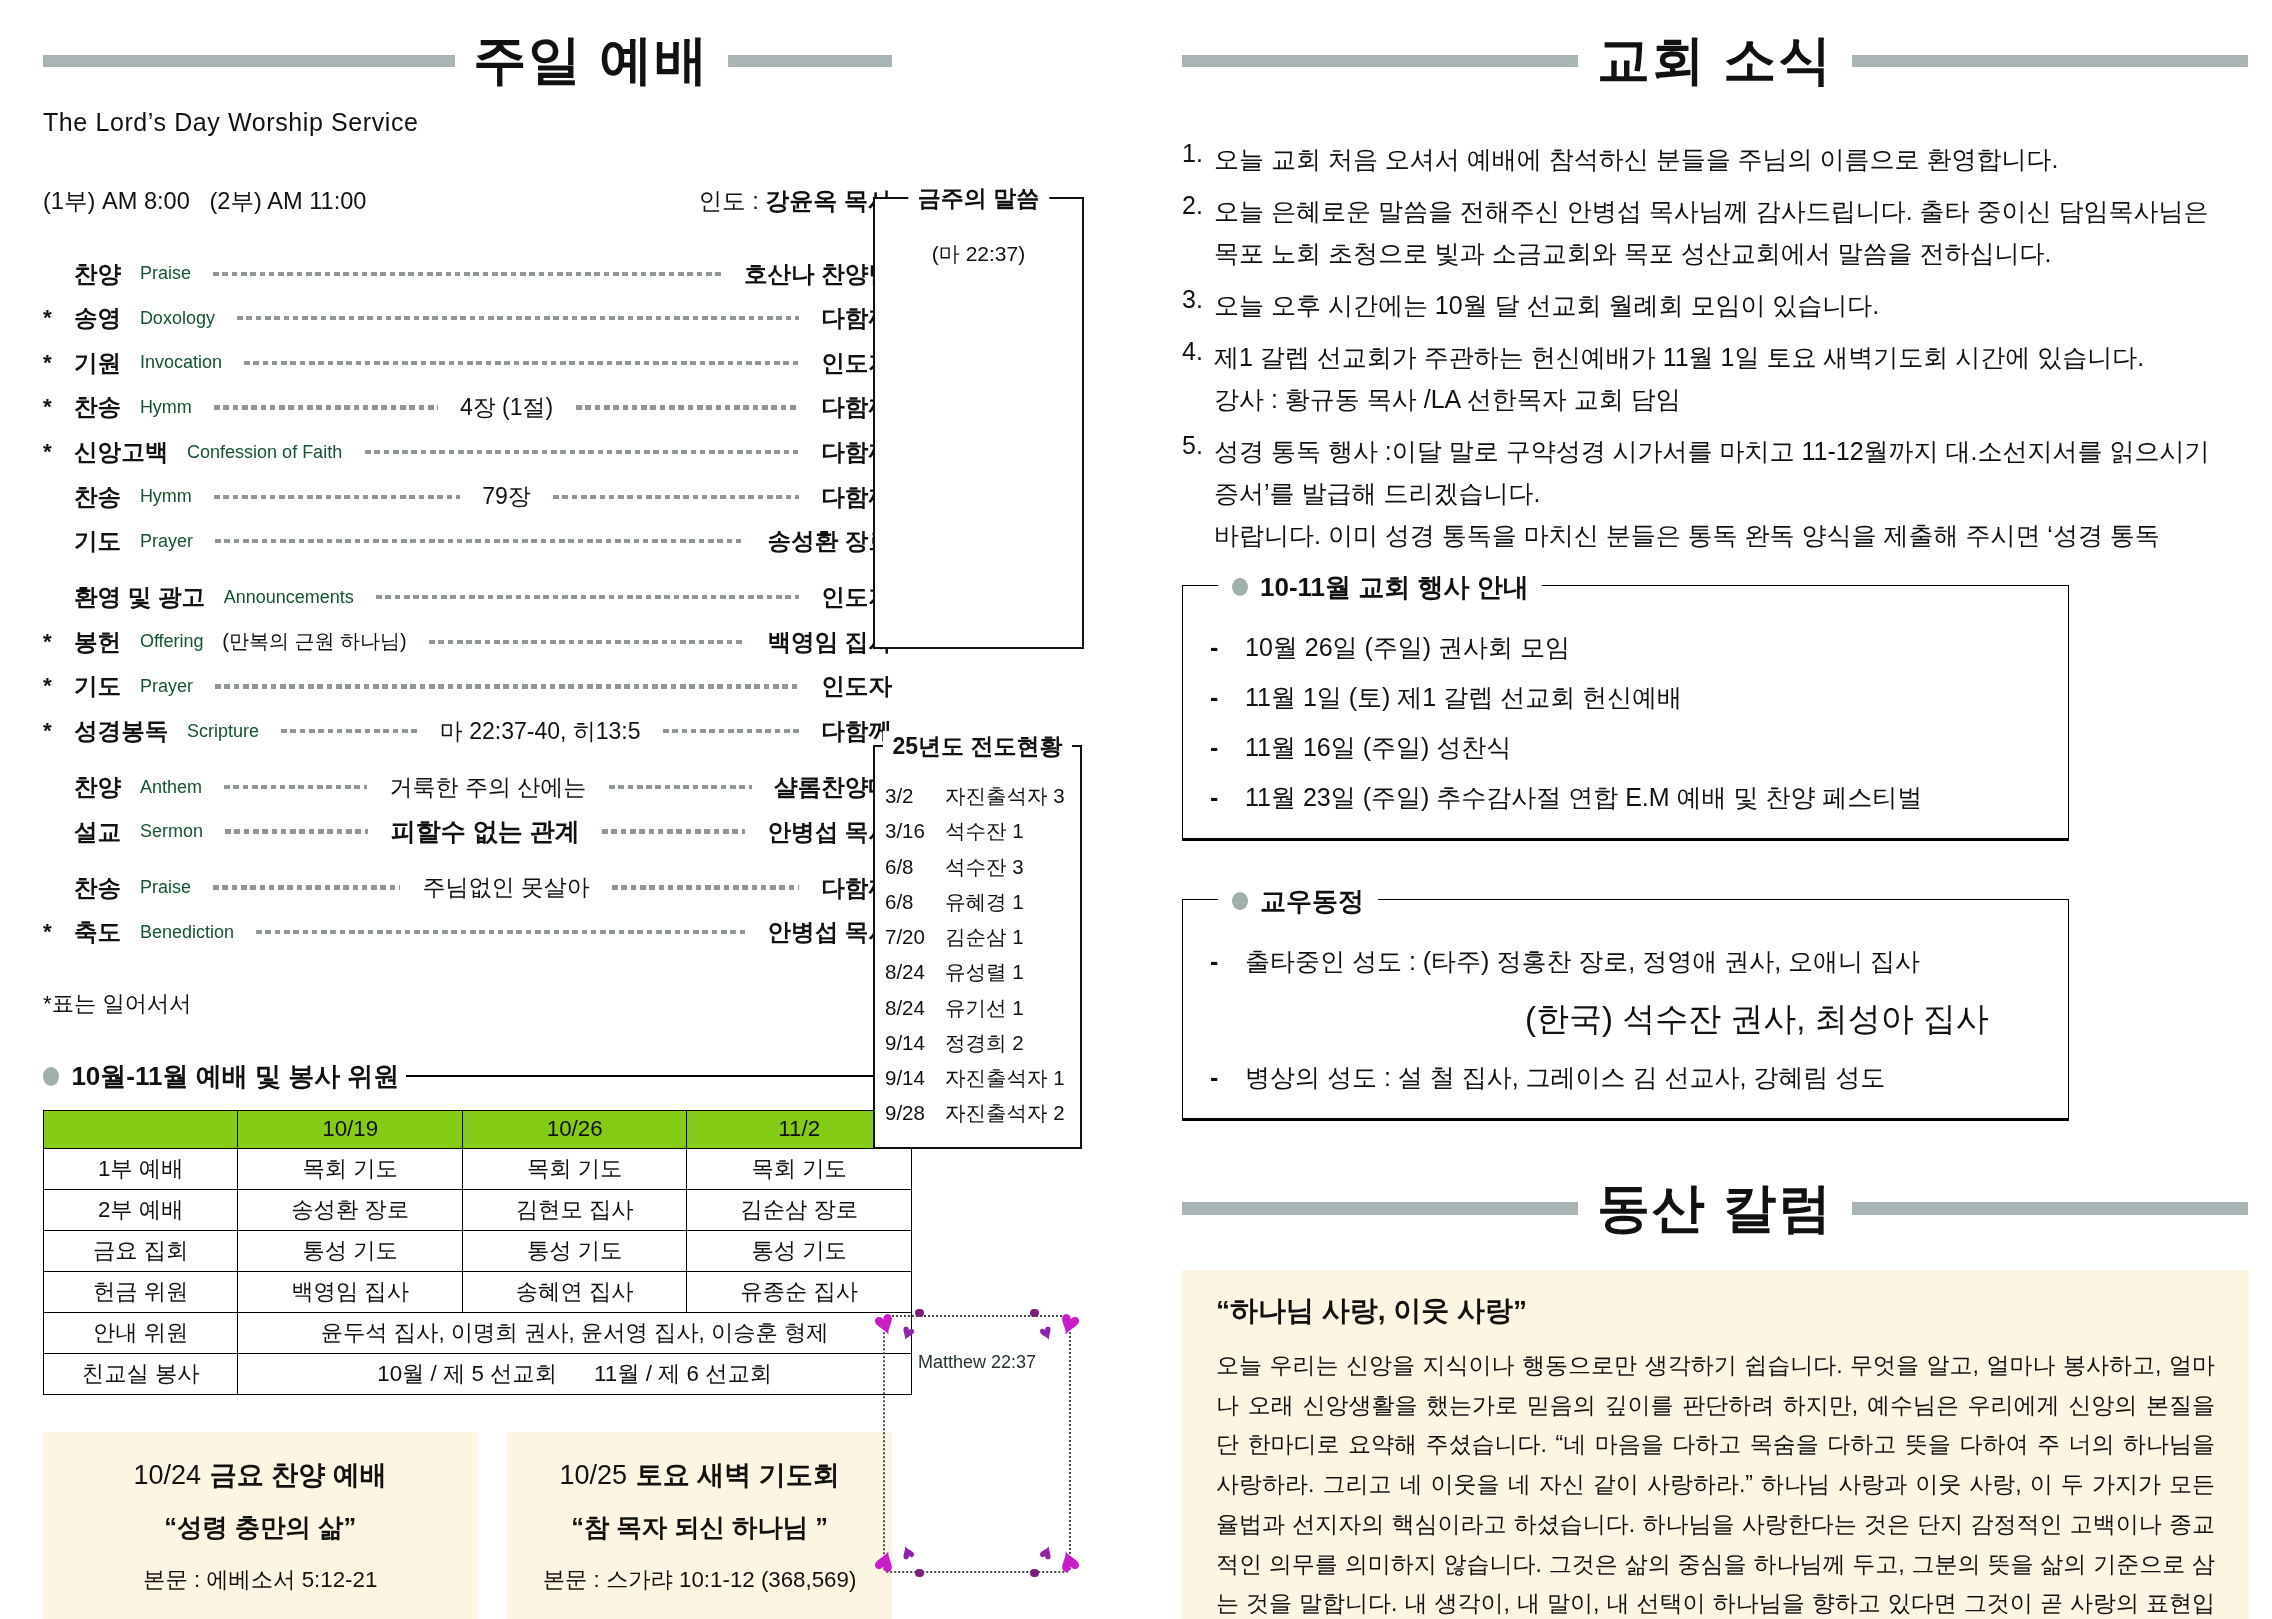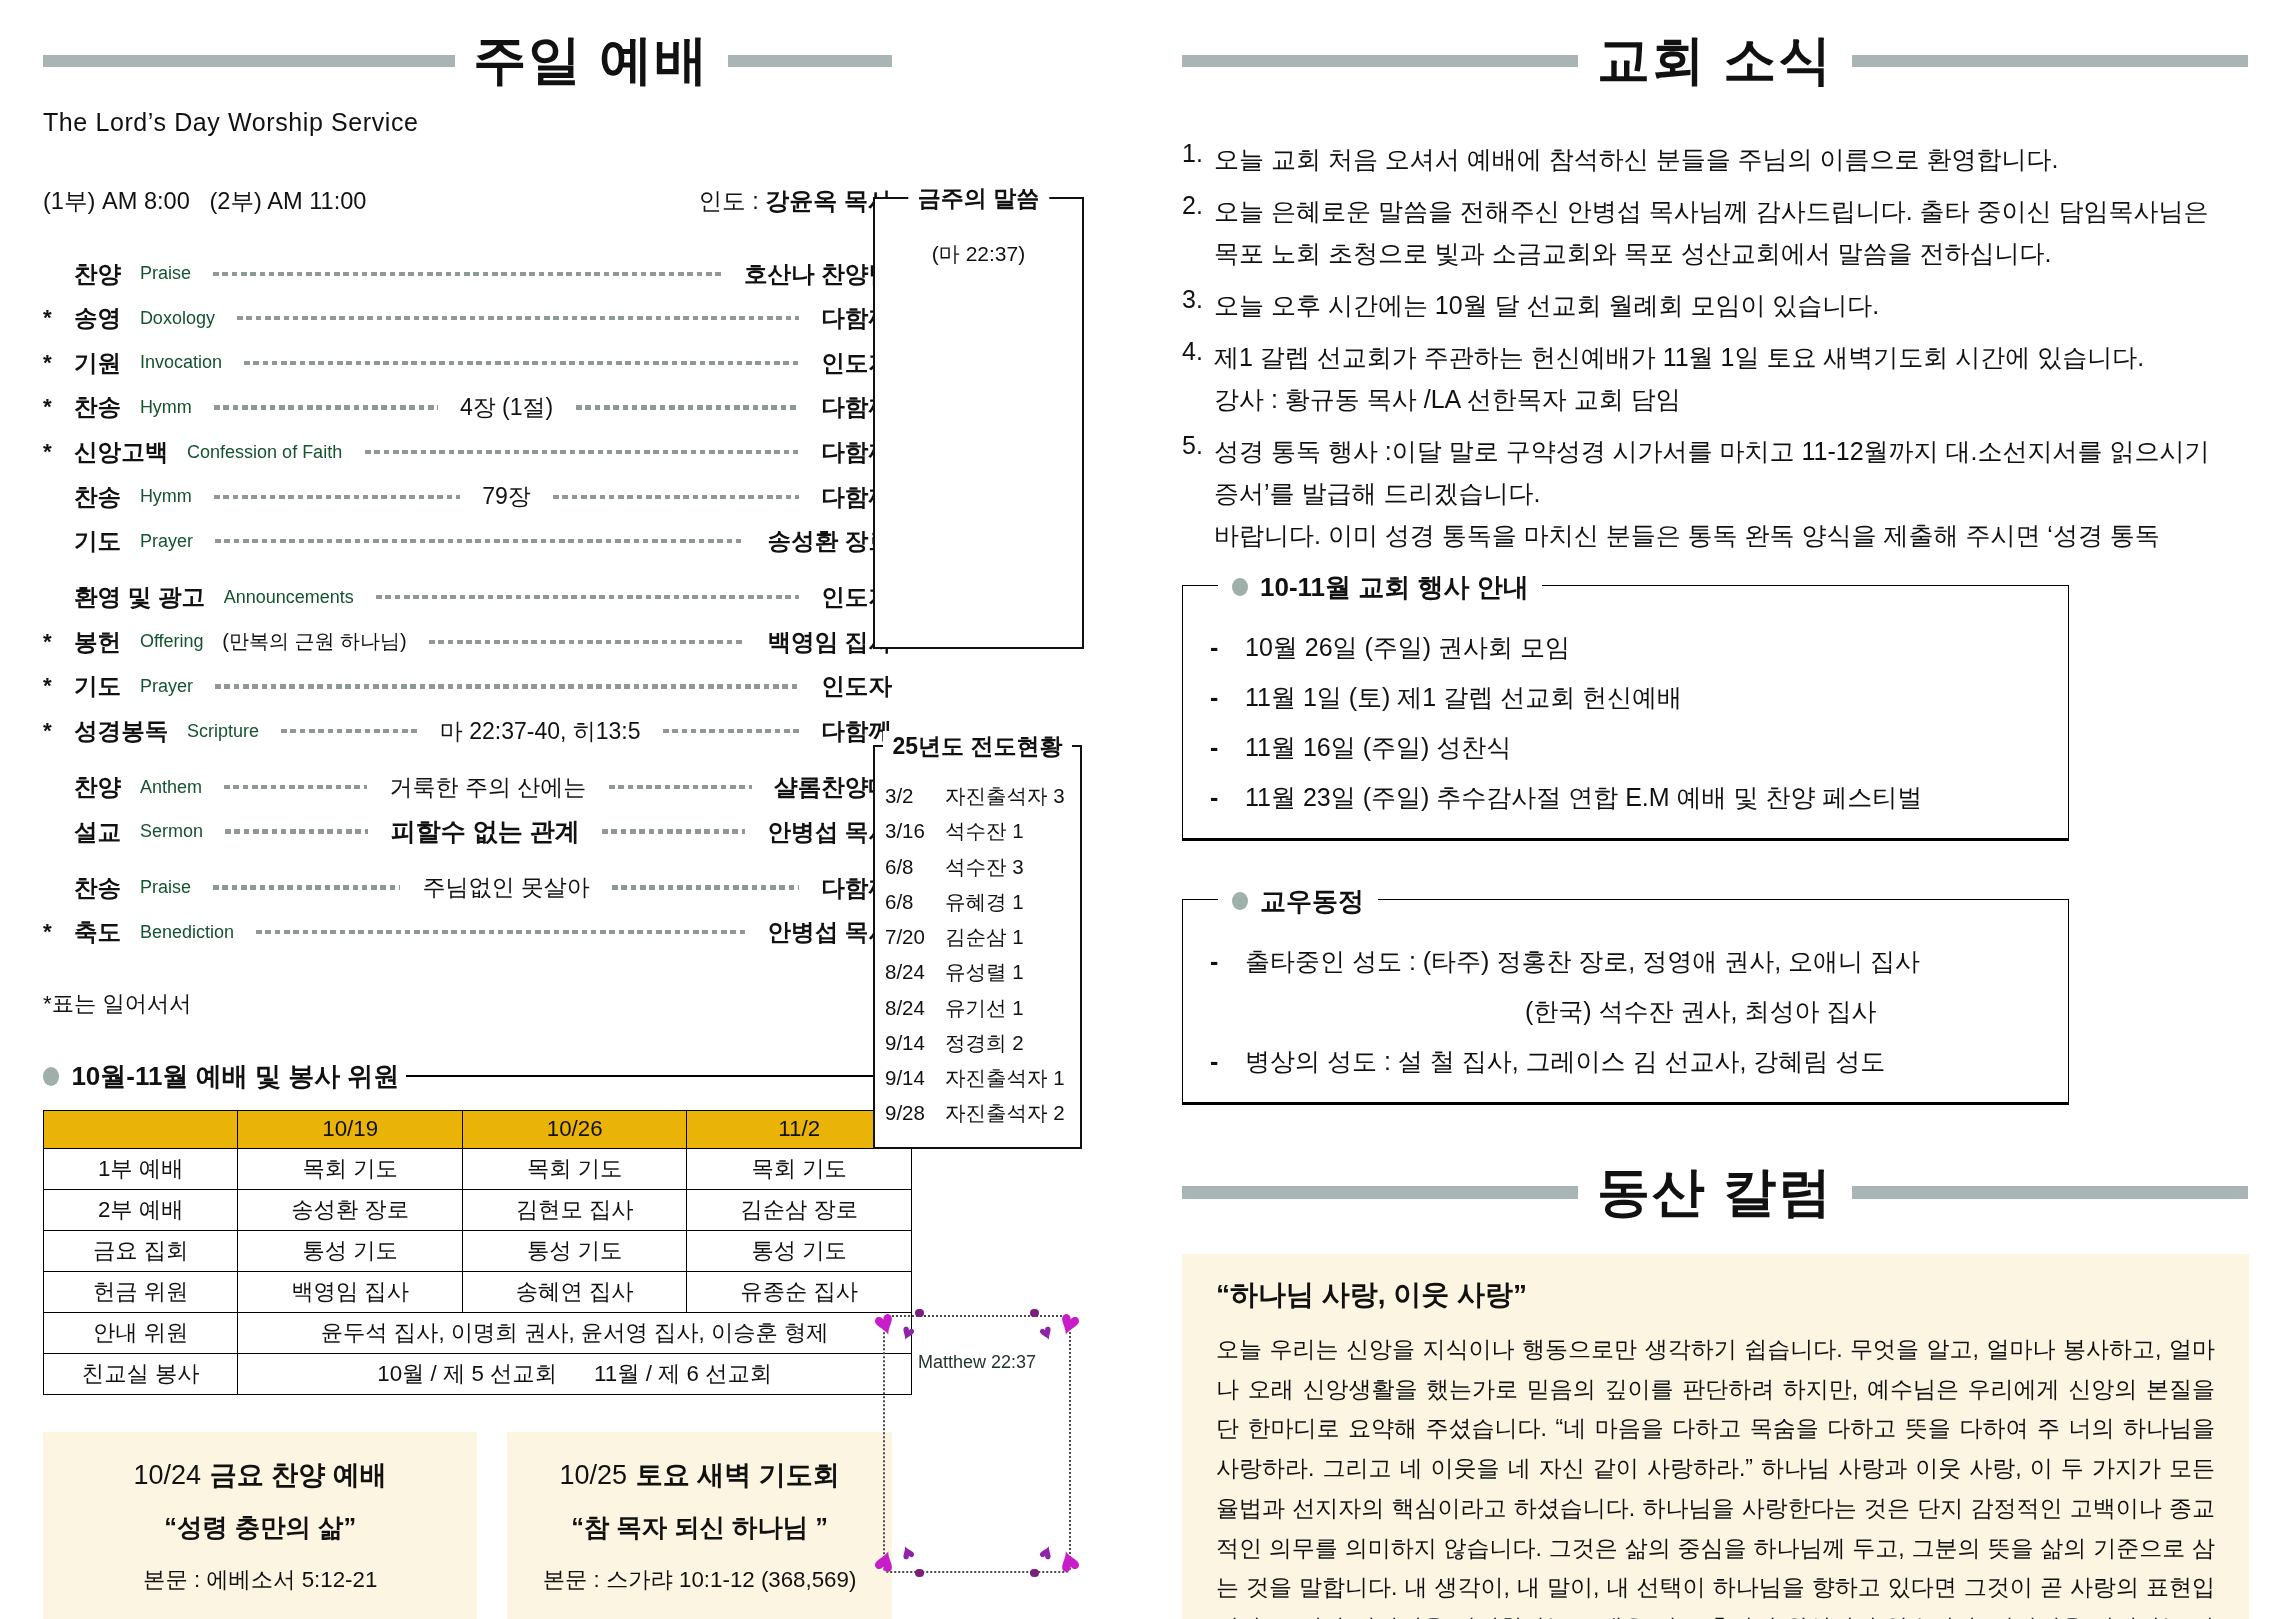--- a/index.html
+++ b/index.html
@@ -32,21 +32,21 @@
   .right{font-size:23.6px;font-weight:700;white-space:nowrap;}
   .standing-note{margin-top:41px;font-size:22.3px;}
   
   .vol-section{margin-top:40px;}
   .sec-title-row{display:flex;align-items:center;}
   .bullet{width:16px;height:18.6px;border-radius:50%;background:#9fafaa;margin-right:12.4px;flex:0 0 16px;}
   .sec-title{font-size:26px;font-weight:800;white-space:nowrap;}
   .sec-line{flex:1;height:2.5px;background:#000;margin-left:6.2px;}
   table.vol{border-collapse:collapse;width:869px;margin-top:16px;}
   table.vol th,table.vol td{border:1.9px solid #000;text-align:center;font-size:22.3px;padding:5px 3.7px;height:27px;font-weight:500;}
-  table.vol thead th{background:#eab308;}
+  table.vol thead th{background:#84cc16;}
   table.vol .lblcol{width:186px;}
   td.pre{white-space:pre-wrap;}
   
   .bottom-boxes{display:flex;gap:30px;margin-top:37px;}
   .cream-box{background:#fcf5e2;text-align:center;padding:25px 8.7px 27px;}
   .cream-box.a{width:417px;}
   .cream-box.b{width:367px;}
   .box-title{font-size:27px;}
   .box-title .date{font-weight:500;}
   .box-title .name{font-weight:800;margin-left:8.7px;}
@@ -87,21 +87,21 @@
   .nlines{flex:1;font-size:25px;line-height:1.68;}
   .boxed-section{position:relative;border:1.9px solid #000;border-bottom-width:3.7px;background:#fff;
                  padding:36px 22.3px 16px 27px;}
   .boxed-section .sec-head{position:absolute;top:-16px;left:35px;background:#fff;display:flex;
                  align-items:center;padding:0 13.6px;}
   .boxed-section .sec-head .sec-title{font-size:26px;}
   .events-box{margin-top:28.5px;width:836px;}
   .dash-item{display:flex;font-size:25px;line-height:2.0;}
   .dash{flex:0 0 35px;font-weight:700;}
   .dash-item .txt{flex:1;}
-  .subline{font-size:25px;line-height:2.0;margin-left:315px;}
+  .subline{font-size:33px;line-height:2.0;margin-left:315px;}
   .members-box{margin-top:58px;width:836px;}
   .col-header{margin-top:52px;}
   .column-box{background:#fcf5e2;margin-top:25px;padding:22.3px 34px 30px;width:999px;}
   .col-heading{text-align:left;font-size:28px;font-weight:800;margin-bottom:16px;}
   .col-body{font-size:23px;line-height:1.73;text-align:justify;}
 </style>
 </head>
 <body>
 
 <div class="sheet">

